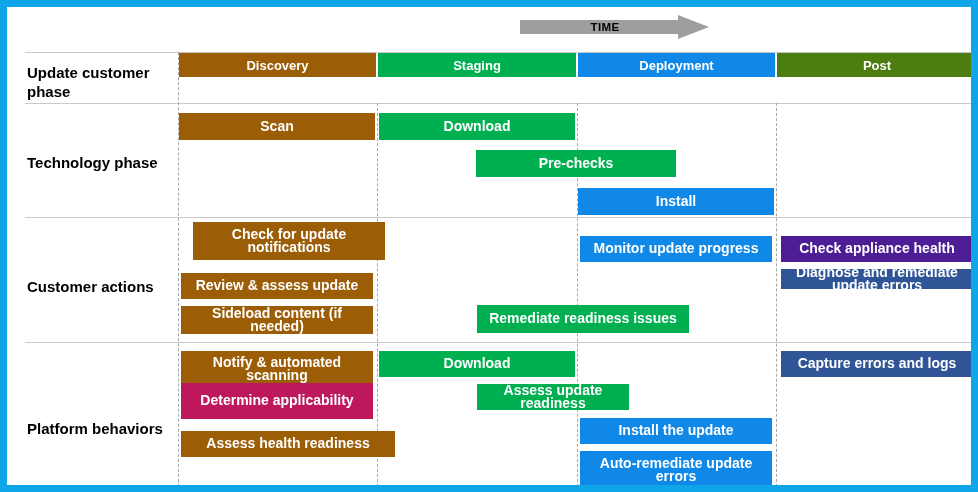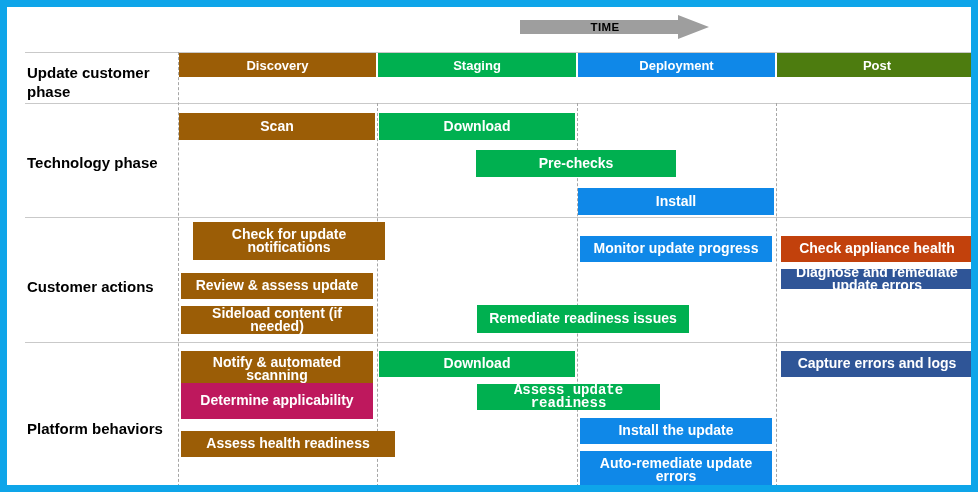--- a/index.html
+++ b/index.html
@@ -129,30 +129,30 @@
   <div class="bar" style="left:372px; top:106px; width:196px; height:27px; background:#00b050;">Download</div>
   <div class="bar" style="left:469px; top:143px; width:200px; height:27px; background:#00b050;">Pre-checks</div>
   <div class="bar" style="left:571px; top:181px; width:196px; height:27px; background:#0f88e8;">Install</div>
 
   <div class="bar" style="left:174px; top:215px; width:192px; height:38px; background:#9b5d06;margin-left:12px;">Check for update notifications</div>
   <div class="bar" style="left:174px; top:266px; width:192px; height:26px; background:#9b5d06;">Review &amp; assess update</div>
   <div class="bar" style="left:174px; top:299px; width:192px; height:28px; background:#9b5d06;">Sideload content (if needed)</div>
 
   <div class="bar" style="left:573px; top:229px; width:192px; height:26px; background:#0f88e8;">Monitor update progress</div>
 
-  <div class="bar" style="left:774px; top:229px; width:192px; height:26px; background:#c2410c;">Check appliance health</div>
+  <div class="bar" style="left:774px; top:229px; width:192px; height:26px; background:#4c1d95;">Check appliance health</div>
   <div class="bar" style="left:774px; top:262px; width:192px; height:20px; background:#2f5597;">Diagnose and remediate update errors</div>
 
   <div class="bar" style="left:470px; top:298px; width:212px; height:28px; background:#00b050;">Remediate readiness issues</div>
 
   <div class="bar" style="left:174px; top:344px; width:192px; height:36px; background:#9b5d06;">Notify &amp; automated scanning</div>
   <div class="bar" style="left:174px; top:376px; width:192px; height:36px; background:#be185d;">Determine applicability</div>
   <div class="bar" style="left:174px; top:424px; width:214px; height:26px; background:#9b5d06;">Assess health readiness</div>
 
   <div class="bar" style="left:372px; top:344px; width:196px; height:26px; background:#00b050;">Download</div>
-  <div class="bar" style="left:470px; top:377px; width:183px; height:26px; background:#00b050;font-family:Liberation Mono, monospace;">Assess update readiness</div>
+  <div class="bar" style="left:470px; top:377px; width:152px; height:26px; background:#00b050;">Assess update readiness</div>
 
   <div class="bar" style="left:573px; top:411px; width:192px; height:26px; background:#0f88e8;">Install  the update</div>
   <div class="bar" style="left:573px; top:444px; width:192px; height:38px; background:#0f88e8;">Auto-remediate update errors</div>
 
   <div class="bar" style="left:774px; top:344px; width:192px; height:26px; background:#2f5597;">Capture errors and logs</div>
 
 </div>
 
 </body></html>

